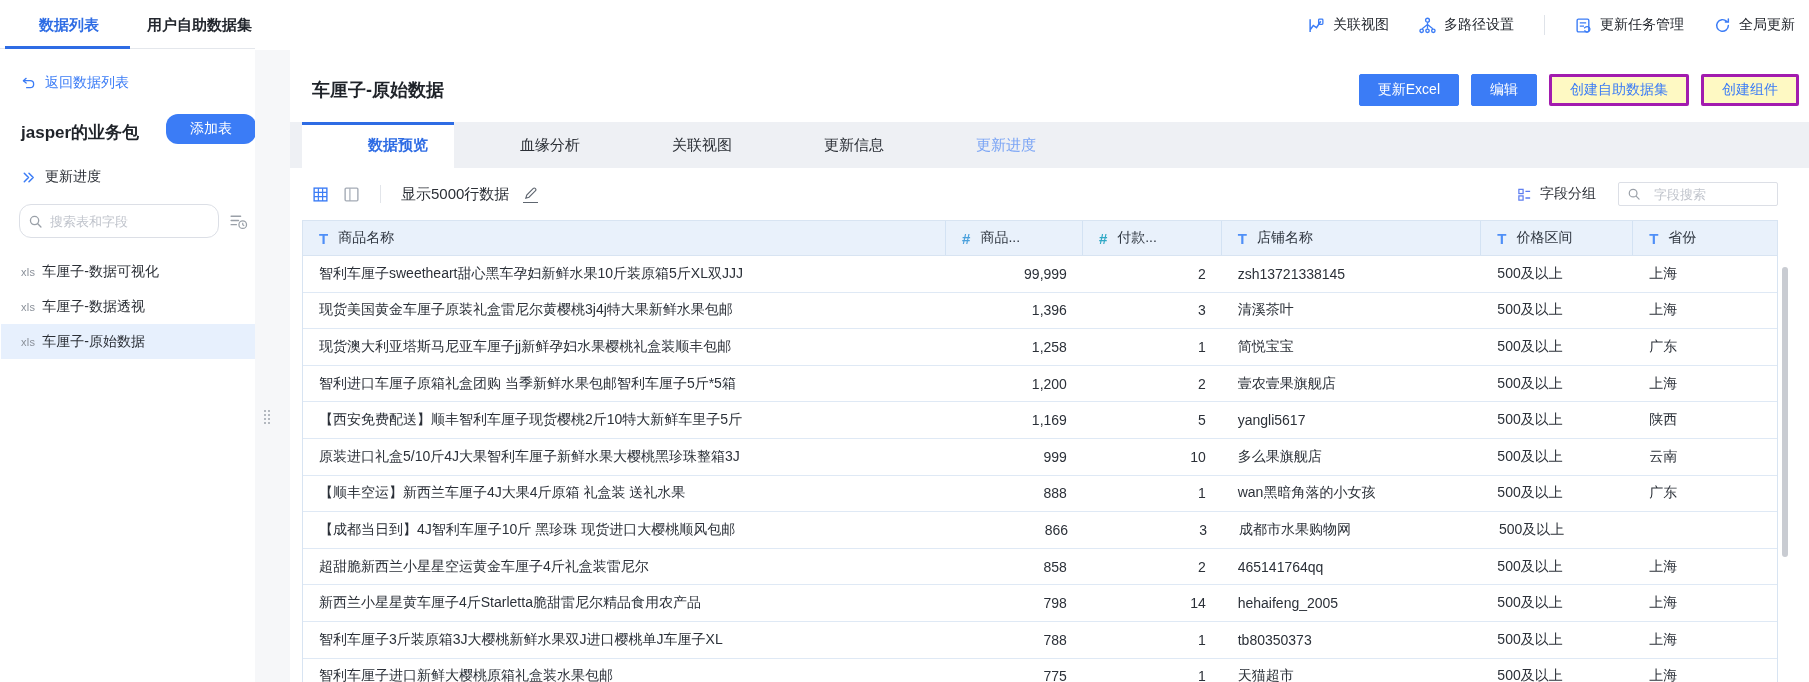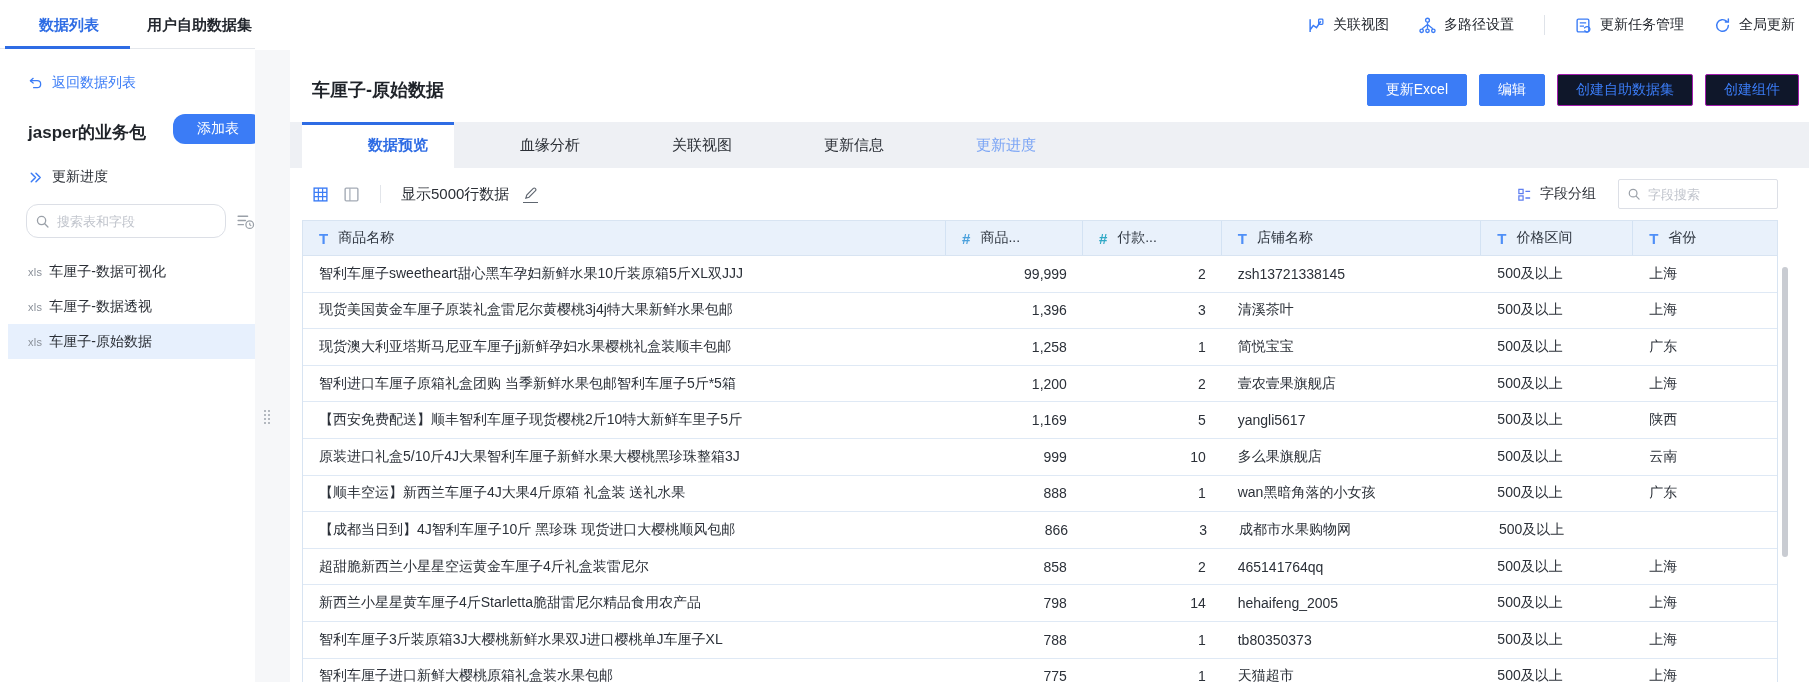--- a/index.html
+++ b/index.html
@@ -12,21 +12,21 @@
   .ttab { font-size:15px; font-weight:700; color:#23272e; cursor:pointer; }
   .ttab.active { color:#2e6ce4; }
   .sb-line { position:absolute; left:0; top:48px; width:255px; height:1px; background:#e4e7ec; }
   .sb-ind  { position:absolute; left:5px; top:46px; width:125px; height:3px; background:#2e6ce4; }
   .topbar-actions { position:absolute; right:14px; top:0; height:50px; display:flex; align-items:center; gap:30px; }
   .taction { display:flex; align-items:center; gap:8px; color:#23272e; font-size:14px; cursor:pointer; }
   .taction svg { color:#3b7cf6; }
   .tdivider { width:1px; height:20px; background:#dfe3e9; }
 
   
-  .sidebar { position:absolute; left:8px; top:50px; width:255px; height:632px; background:#fff; }
+  .sidebar { position:absolute; left:1px; top:50px; width:255px; height:632px; background:#fff; }
   .back-link { display:flex; align-items:center; gap:9px; color:#3b7cf6; font-size:14px; margin:24px 0 0 20px; cursor:pointer; }
   .pkg-row { display:flex; align-items:flex-end; justify-content:space-between; margin:22px 0 0 20px; padding-right:0; }
   .pkg-title { font-size:17px; font-weight:700; color:#1f2329; }
   .add-btn { width:90px; height:30px; background:#3b7cf6; color:#fff; border:none; font-size:14px; border-radius:12px; cursor:pointer; font-family:inherit; }
   .progress-row { display:flex; align-items:center; gap:9px; margin:24px 0 0 20px; color:#2b2f36; cursor:pointer; }
   .progress-row svg { color:#3b7cf6; }
   .search-row { display:flex; align-items:center; margin:18px 0 0 18px; gap:10px; }
   .s-input { width:200px; height:34px; border:1px solid #dcdfe6; border-radius:12px; display:flex; align-items:center; padding:0 8px; gap:7px; background:#fff;justify-content:flex-end; }
   .s-input input { border:none; outline:none; flex:1; font-size:13px; font-family:inherit; color:#333; min-width:0; }
   .s-input input::placeholder { color:#c0c4cc; }
@@ -42,40 +42,40 @@
   .drag-dots { position:absolute; left:9px; top:360px; width:9px; display:grid; grid-template-columns:2px 2px; gap:2px; }
   .drag-dots i { width:2px; height:2px; background:#b3b8bf; display:block; }
 
   
   .main { position:absolute; left:290px; top:50px; width:1519px; height:632px; background:#fff; overflow:hidden; }
   .title-row { display:flex; align-items:center; margin:20px 10px 0 22px; height:40px; }
   .page-title { font-size:18px; font-weight:700; color:#1f2329; flex:1; }
   .btns { display:flex; gap:12px; }
   .btn { height:32px; padding:0 18px; font-size:14px; border-radius:2px; cursor:pointer; font-family:inherit; }
   .btn.primary { background:#3b7cf6; border:1px solid #3b7cf6; color:#fff; }
-  .btn.outline { background:#0f172a; border:1px solid #a21caf; color:#3b7cf6; }
+  .btn.outline { background:#fef9c3; border:3px solid #a21caf; color:#3b7cf6; }
 
   .tabstrip { margin-top:12px; height:46px; background:#eef0f4; display:flex; padding-left:12px; }
   .ctab { width:152px; height:46px; display:flex; align-items:center; justify-content:center; font-size:15px; color:#2b2f36; cursor:pointer; position:relative;padding-left:40px; }
   .ctab.active { background:#fff; color:#2e6ce4; font-weight:700; }
   .ctab.active::before { content:""; position:absolute; left:0; top:0; width:100%; height:3px; background:#2e6ce4; }
   .ctab.highlight { color:#7aa4f5; }
 
   .toolbar { height:52px; display:flex; align-items:center; padding:0 31px 0 22px; }
   .tb-left { display:flex; align-items:center; gap:14px; flex:1; }
   .view-ic { display:flex; cursor:pointer; }
   .view-ic.grid { color:#3b7cf6; }
   .view-ic.card { color:#a4abb5; }
   .tb-div { width:1px; height:18px; background:#e2e5ea; margin:0 6px; }
   .rowcount { font-size:15px; color:#2b2f36; }
   .pencil { display:flex; border-bottom:1px solid #5f6670; padding-bottom:1px; cursor:pointer; color:#5f6670; }
   .tb-right { display:flex; align-items:center; gap:22px; }
   .fgroup { display:flex; align-items:center; gap:8px; color:#2b2f36; cursor:pointer; }
   .fgroup svg { color:#5b7cf0; }
-  .f-search { width:160px; height:30px; border:1px solid #dcdfe6; border-radius:2px; display:flex; align-items:center; gap:7px; padding:0 8px; }
+  .f-search { width:160px; height:24px; border:1px solid #dcdfe6; border-radius:2px; display:flex; align-items:center; gap:13px; padding:0 8px; }
   .f-search input { border:none; outline:none; flex:1; min-width:0; font-size:13px; font-family:inherit; color:#333; }
   .f-search input::placeholder { color:#c0c4cc; }
   .f-search svg { color:#9aa0a8; }
 
   
   .dtable { margin-left:12px; width:1476px; border-left:1px solid #d8e4f2; border-right:1px solid #d8e4f2; }
   .thead { display:flex; height:36px; background:#e9f1fb; border-top:1px solid #d8e4f2; border-bottom:1px solid #d8e4f2; }
   .th { display:flex; align-items:center; gap:10px; padding:0 12px 0 16px; font-size:14px; color:#2f3640; overflow:hidden; white-space:nowrap; border-right:1px solid #d3e2f3; }
   .th:last-child { border-right:none; }
   .ficon { font-weight:700; font-size:15px; }

